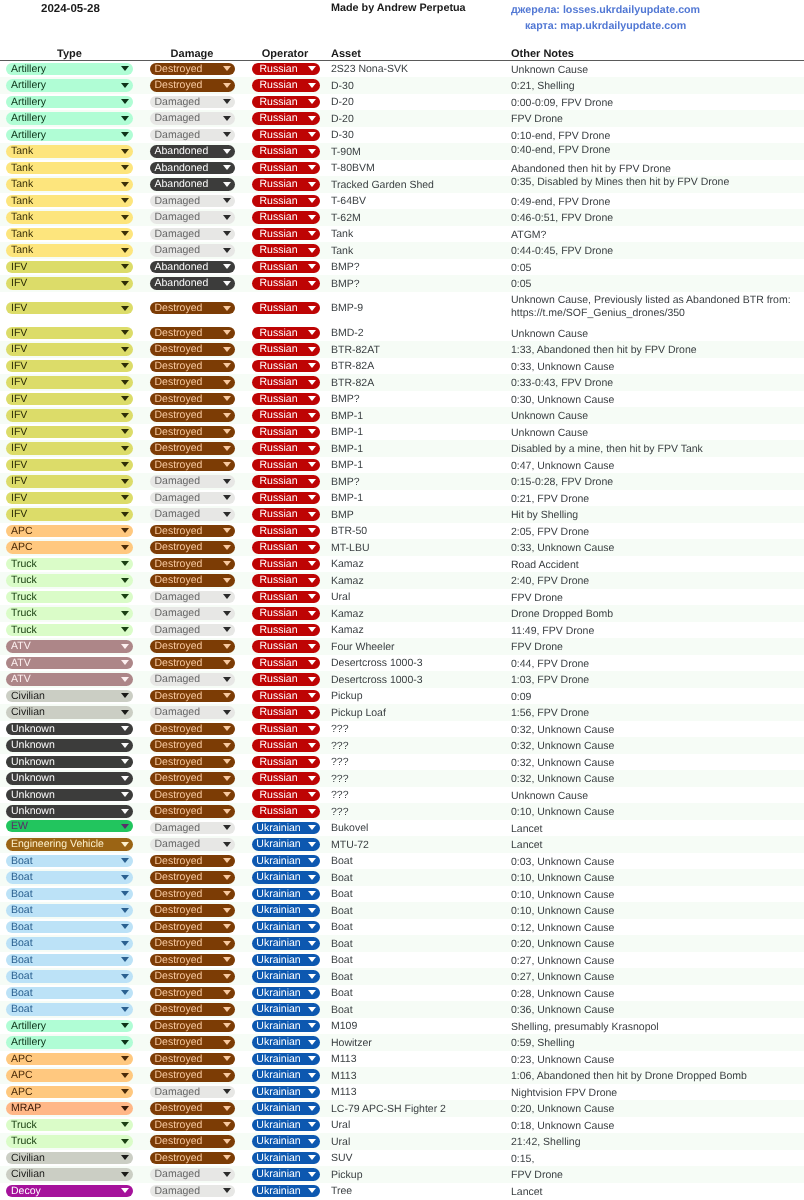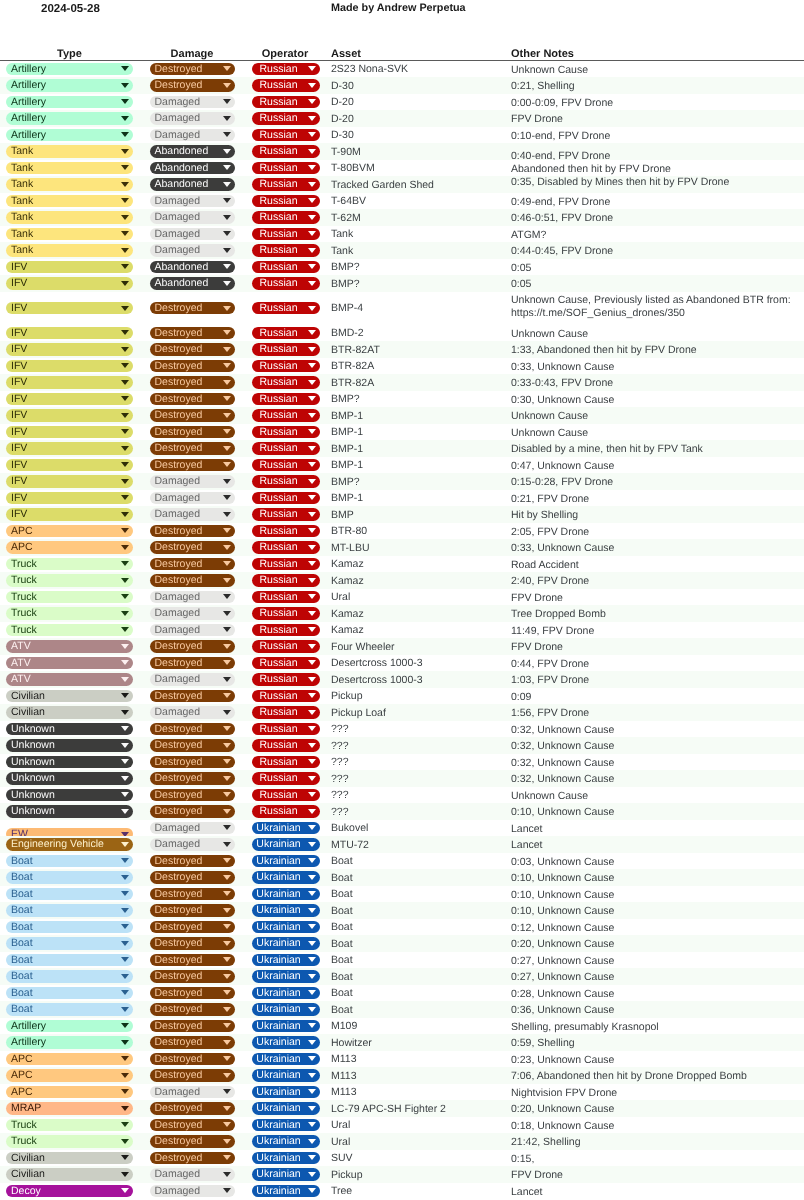--- a/index.html
+++ b/index.html
@@ -34,20 +34,24 @@
   .txt{position:absolute;font-size:10.5px;color:#3a3f42;line-height:12px;white-space:nowrap;}
   .asset{left:331px;}
   .notes{left:511px;}
 </style>
 </head>
 <body>
 
 <div class="top">
   <div class="date">2024-05-28</div>
   <div class="credit">Made by Andrew Perpetua</div>
+  <div class="links">
+    <span class="link">джерела: losses.ukrdailyupdate.com</span>
+    <span class="link">карта: map.ukrdailyupdate.com</span>
+  </div>
 </div>
 
 <div class="hdr">
   <span class="h-type">Type</span>
   <span class="h-damage">Damage</span>
   <span class="h-operator">Operator</span>
   <span class="h-asset">Asset</span>
   <span class="h-notes">Other Notes</span>
 </div>
 
@@ -85,21 +89,21 @@
       <span class="chip d-chip" style="top:1.8px;background:#e7e7e5;color:#666666"><span class="chip-label">Damaged</span><span class="arrow" style="right:3.8px;top:3.8px;border-top-color:#2b2b2b;"></span></span>
       <span class="chip o-chip" style="top:1.8px;background:#be0404;color:#ffffff"><span class="chip-label">Russian</span><span class="arrow" style="right:3.8px;top:3.8px;"></span></span>
       <span class="txt asset" style="top:2.3px">D-30</span>
       <span class="txt notes" style="top:2.75px">0:10-end, FPV Drone</span>
     </div>
     <div class="row odd" style="top: 82.5px; height: 16.5px;">
       <span class="chip t-chip" style="top:1.8px;background:#fde57d;color:#3a3008"><span class="chip-label">Tank</span><span class="arrow" style="right:3.8px;top:3.8px;"></span></span>
       <span class="chip d-chip" style="top:1.8px;background:#3c3c3b;color:#fafafa"><span class="chip-label">Abandoned</span><span class="arrow" style="right:3.8px;top:3.8px;"></span></span>
       <span class="chip o-chip" style="top:1.8px;background:#be0404;color:#ffffff"><span class="chip-label">Russian</span><span class="arrow" style="right:3.8px;top:3.8px;"></span></span>
       <span class="txt asset" style="top:2.3px">T-90M</span>
-      <span class="txt notes" style="top:7px">0:40-end, FPV Drone</span>
+      <span class="txt notes" style="top:1px">0:40-end, FPV Drone</span>
     </div>
     <div class="row even" style="top: 99px; height: 16.5px;">
       <span class="chip t-chip" style="top:1.8px;background:#fde57d;color:#3a3008"><span class="chip-label">Tank</span><span class="arrow" style="right:3.8px;top:3.8px;"></span></span>
       <span class="chip d-chip" style="top:1.8px;background:#3c3c3b;color:#fafafa"><span class="chip-label">Abandoned</span><span class="arrow" style="right:3.8px;top:3.8px;"></span></span>
       <span class="chip o-chip" style="top:1.8px;background:#be0404;color:#ffffff"><span class="chip-label">Russian</span><span class="arrow" style="right:3.8px;top:3.8px;"></span></span>
       <span class="txt asset" style="top:2.3px">T-80BVM</span>
       <span class="txt notes" style="top:2.75px">Abandoned then hit by FPV Drone</span>
     </div>
     <div class="row odd" style="top: 115.5px; height: 16.5px;">
       <span class="chip t-chip" style="top:1.8px;background:#fde57d;color:#3a3008"><span class="chip-label">Tank</span><span class="arrow" style="right:3.8px;top:3.8px;"></span></span>
@@ -147,21 +151,21 @@
       <span class="chip t-chip" style="top:1.8px;background:#dcdc69;color:#2d2d07"><span class="chip-label">IFV</span><span class="arrow" style="right:3.8px;top:3.8px;"></span></span>
       <span class="chip d-chip" style="top:1.8px;background:#3c3c3b;color:#fafafa"><span class="chip-label">Abandoned</span><span class="arrow" style="right:3.8px;top:3.8px;"></span></span>
       <span class="chip o-chip" style="top:1.8px;background:#be0404;color:#ffffff"><span class="chip-label">Russian</span><span class="arrow" style="right:3.8px;top:3.8px;"></span></span>
       <span class="txt asset" style="top:2.3px">BMP?</span>
       <span class="txt notes" style="top:2.75px">0:05</span>
     </div>
     <div class="row even" style="top: 231px; height: 33px;">
       <span class="chip t-chip" style="top:10.05px;background:#dcdc69;color:#2d2d07"><span class="chip-label">IFV</span><span class="arrow" style="right:3.8px;top:3.8px;"></span></span>
       <span class="chip d-chip" style="top:10.05px;background:#7c3c05;color:#f8c9a0"><span class="chip-label">Destroyed</span><span class="arrow" style="right:3.8px;top:3.8px;"></span></span>
       <span class="chip o-chip" style="top:10.05px;background:#be0404;color:#ffffff"><span class="chip-label">Russian</span><span class="arrow" style="right:3.8px;top:3.8px;"></span></span>
-      <span class="txt asset" style="top:10.55px">BMP-4</span>
+      <span class="txt asset" style="top:10.55px">BMP-9</span>
       <span class="txt notes" style="top:2px">Unknown Cause, Previously listed as Abandoned BTR from:</span>
       <span class="txt notes" style="top:14.8px">https://t.me/SOF_Genius_drones/350</span>
     </div>
     <div class="row even" style="top: 264px; height: 16.5px;">
       <span class="chip t-chip" style="top:1.8px;background:#dcdc69;color:#2d2d07"><span class="chip-label">IFV</span><span class="arrow" style="right:3.8px;top:3.8px;"></span></span>
       <span class="chip d-chip" style="top:1.8px;background:#7c3c05;color:#f8c9a0"><span class="chip-label">Destroyed</span><span class="arrow" style="right:3.8px;top:3.8px;"></span></span>
       <span class="chip o-chip" style="top:1.8px;background:#be0404;color:#ffffff"><span class="chip-label">Russian</span><span class="arrow" style="right:3.8px;top:3.8px;"></span></span>
       <span class="txt asset" style="top:2.3px">BMD-2</span>
       <span class="txt notes" style="top:2.75px">Unknown Cause</span>
     </div>
@@ -239,21 +243,21 @@
       <span class="chip t-chip" style="top:1.8px;background:#dcdc69;color:#2d2d07"><span class="chip-label">IFV</span><span class="arrow" style="right:3.8px;top:3.8px;"></span></span>
       <span class="chip d-chip" style="top:1.8px;background:#e7e7e5;color:#666666"><span class="chip-label">Damaged</span><span class="arrow" style="right:3.8px;top:3.8px;border-top-color:#2b2b2b;"></span></span>
       <span class="chip o-chip" style="top:1.8px;background:#be0404;color:#ffffff"><span class="chip-label">Russian</span><span class="arrow" style="right:3.8px;top:3.8px;"></span></span>
       <span class="txt asset" style="top:2.3px">BMP</span>
       <span class="txt notes" style="top:2.75px">Hit by Shelling</span>
     </div>
     <div class="row even" style="top: 462px; height: 16.5px;">
       <span class="chip t-chip" style="top:1.8px;background:#ffc87f;color:#4a2a08"><span class="chip-label">APC</span><span class="arrow" style="right:3.8px;top:3.8px;"></span></span>
       <span class="chip d-chip" style="top:1.8px;background:#7c3c05;color:#f8c9a0"><span class="chip-label">Destroyed</span><span class="arrow" style="right:3.8px;top:3.8px;"></span></span>
       <span class="chip o-chip" style="top:1.8px;background:#be0404;color:#ffffff"><span class="chip-label">Russian</span><span class="arrow" style="right:3.8px;top:3.8px;"></span></span>
-      <span class="txt asset" style="top:2.3px">BTR-80</span>
+      <span class="txt asset" style="top:2.3px">BTR-50</span>
       <span class="txt notes" style="top:2.75px">2:05, FPV Drone</span>
     </div>
     <div class="row odd" style="top: 478.5px; height: 16.5px;">
       <span class="chip t-chip" style="top:1.8px;background:#ffc87f;color:#4a2a08"><span class="chip-label">APC</span><span class="arrow" style="right:3.8px;top:3.8px;"></span></span>
       <span class="chip d-chip" style="top:1.8px;background:#7c3c05;color:#f8c9a0"><span class="chip-label">Destroyed</span><span class="arrow" style="right:3.8px;top:3.8px;"></span></span>
       <span class="chip o-chip" style="top:1.8px;background:#be0404;color:#ffffff"><span class="chip-label">Russian</span><span class="arrow" style="right:3.8px;top:3.8px;"></span></span>
       <span class="txt asset" style="top:2.3px">MT-LBU</span>
       <span class="txt notes" style="top:2.75px">0:33, Unknown Cause</span>
     </div>
     <div class="row even" style="top: 495px; height: 16.5px;">
@@ -275,21 +279,21 @@
       <span class="chip d-chip" style="top:1.8px;background:#e7e7e5;color:#666666"><span class="chip-label">Damaged</span><span class="arrow" style="right:3.8px;top:3.8px;border-top-color:#2b2b2b;"></span></span>
       <span class="chip o-chip" style="top:1.8px;background:#be0404;color:#ffffff"><span class="chip-label">Russian</span><span class="arrow" style="right:3.8px;top:3.8px;"></span></span>
       <span class="txt asset" style="top:2.3px">Ural</span>
       <span class="txt notes" style="top:2.75px">FPV Drone</span>
     </div>
     <div class="row odd" style="top: 544.5px; height: 16.5px;">
       <span class="chip t-chip" style="top:1.8px;background:#dafcc8;color:#1a4012"><span class="chip-label">Truck</span><span class="arrow" style="right:3.8px;top:3.8px;"></span></span>
       <span class="chip d-chip" style="top:1.8px;background:#e7e7e5;color:#666666"><span class="chip-label">Damaged</span><span class="arrow" style="right:3.8px;top:3.8px;border-top-color:#2b2b2b;"></span></span>
       <span class="chip o-chip" style="top:1.8px;background:#be0404;color:#ffffff"><span class="chip-label">Russian</span><span class="arrow" style="right:3.8px;top:3.8px;"></span></span>
       <span class="txt asset" style="top:2.3px">Kamaz</span>
-      <span class="txt notes" style="top:2.75px">Tree Dropped Bomb</span>
+      <span class="txt notes" style="top:2.75px">Drone Dropped Bomb</span>
     </div>
     <div class="row even" style="top: 561px; height: 16.5px;">
       <span class="chip t-chip" style="top:1.8px;background:#dafcc8;color:#1a4012"><span class="chip-label">Truck</span><span class="arrow" style="right:3.8px;top:3.8px;"></span></span>
       <span class="chip d-chip" style="top:1.8px;background:#e7e7e5;color:#666666"><span class="chip-label">Damaged</span><span class="arrow" style="right:3.8px;top:3.8px;border-top-color:#2b2b2b;"></span></span>
       <span class="chip o-chip" style="top:1.8px;background:#be0404;color:#ffffff"><span class="chip-label">Russian</span><span class="arrow" style="right:3.8px;top:3.8px;"></span></span>
       <span class="txt asset" style="top:2.3px">Kamaz</span>
       <span class="txt notes" style="top:2.75px">11:49, FPV Drone</span>
     </div>
     <div class="row odd" style="top: 577.5px; height: 16.5px;">
       <span class="chip t-chip" style="top:1.8px;background:#ad8688;color:#fdf0f0"><span class="chip-label">ATV</span><span class="arrow" style="right:3.8px;top:3.8px;"></span></span>
@@ -362,21 +366,21 @@
       <span class="txt notes" style="top:2.75px">Unknown Cause</span>
     </div>
     <div class="row odd" style="top: 742.5px; height: 16.5px;">
       <span class="chip t-chip" style="top:1.8px;background:#3c3c3b;color:#fafafa"><span class="chip-label">Unknown</span><span class="arrow" style="right:3.8px;top:3.8px;"></span></span>
       <span class="chip d-chip" style="top:1.8px;background:#7c3c05;color:#f8c9a0"><span class="chip-label">Destroyed</span><span class="arrow" style="right:3.8px;top:3.8px;"></span></span>
       <span class="chip o-chip" style="top:1.8px;background:#be0404;color:#ffffff"><span class="chip-label">Russian</span><span class="arrow" style="right:3.8px;top:3.8px;"></span></span>
       <span class="txt asset" style="top:2.3px">???</span>
       <span class="txt notes" style="top:2.75px">0:10, Unknown Cause</span>
     </div>
     <div class="row even" style="top: 759px; height: 16.5px;">
-      <span class="chip t-chip" style="top:8px;background:#fdba74;color:#58306a"><span class="chip-label">EW</span><span class="arrow" style="right:3.8px;top:3.8px;"></span></span>
+      <span class="chip t-chip" style="top:0;background:#22c55e;color:#58306a"><span class="chip-label">EW</span><span class="arrow" style="right:3.8px;top:3.8px;"></span></span>
       <span class="chip d-chip" style="top:1.8px;background:#e7e7e5;color:#666666"><span class="chip-label">Damaged</span><span class="arrow" style="right:3.8px;top:3.8px;border-top-color:#2b2b2b;"></span></span>
       <span class="chip o-chip" style="top:1.8px;background:#0d58b0;color:#ffffff"><span class="chip-label">Ukrainian</span><span class="arrow" style="right:3.8px;top:3.8px;"></span></span>
       <span class="txt asset" style="top:2.3px">Bukovel</span>
       <span class="txt notes" style="top:2.75px">Lancet</span>
     </div>
     <div class="row odd" style="top: 775.5px; height: 16.5px;">
       <span class="chip t-chip" style="top:1.8px;background:#9b6414;color:#fdf0cc"><span class="chip-label">Engineering Vehicle</span><span class="arrow" style="right:3.8px;top:3.8px;"></span></span>
       <span class="chip d-chip" style="top:1.8px;background:#e7e7e5;color:#666666"><span class="chip-label">Damaged</span><span class="arrow" style="right:3.8px;top:3.8px;border-top-color:#2b2b2b;"></span></span>
       <span class="chip o-chip" style="top:1.8px;background:#0d58b0;color:#ffffff"><span class="chip-label">Ukrainian</span><span class="arrow" style="right:3.8px;top:3.8px;"></span></span>
       <span class="txt asset" style="top:2.3px">MTU-72</span>
@@ -471,21 +475,21 @@
       <span class="chip d-chip" style="top:1.8px;background:#7c3c05;color:#f8c9a0"><span class="chip-label">Destroyed</span><span class="arrow" style="right:3.8px;top:3.8px;"></span></span>
       <span class="chip o-chip" style="top:1.8px;background:#0d58b0;color:#ffffff"><span class="chip-label">Ukrainian</span><span class="arrow" style="right:3.8px;top:3.8px;"></span></span>
       <span class="txt asset" style="top:2.3px">M113</span>
       <span class="txt notes" style="top:2.75px">0:23, Unknown Cause</span>
     </div>
     <div class="row odd" style="top: 1006.5px; height: 16.5px;">
       <span class="chip t-chip" style="top:1.8px;background:#ffc87f;color:#4a2a08"><span class="chip-label">APC</span><span class="arrow" style="right:3.8px;top:3.8px;"></span></span>
       <span class="chip d-chip" style="top:1.8px;background:#7c3c05;color:#f8c9a0"><span class="chip-label">Destroyed</span><span class="arrow" style="right:3.8px;top:3.8px;"></span></span>
       <span class="chip o-chip" style="top:1.8px;background:#0d58b0;color:#ffffff"><span class="chip-label">Ukrainian</span><span class="arrow" style="right:3.8px;top:3.8px;"></span></span>
       <span class="txt asset" style="top:2.3px">M113</span>
-      <span class="txt notes" style="top:2.75px">7:06, Abandoned then hit by Drone Dropped Bomb</span>
+      <span class="txt notes" style="top:2.75px">1:06, Abandoned then hit by Drone Dropped Bomb</span>
     </div>
     <div class="row even" style="top: 1023px; height: 16.5px;">
       <span class="chip t-chip" style="top:1.8px;background:#ffc87f;color:#4a2a08"><span class="chip-label">APC</span><span class="arrow" style="right:3.8px;top:3.8px;"></span></span>
       <span class="chip d-chip" style="top:1.8px;background:#e7e7e5;color:#666666"><span class="chip-label">Damaged</span><span class="arrow" style="right:3.8px;top:3.8px;border-top-color:#2b2b2b;"></span></span>
       <span class="chip o-chip" style="top:1.8px;background:#0d58b0;color:#ffffff"><span class="chip-label">Ukrainian</span><span class="arrow" style="right:3.8px;top:3.8px;"></span></span>
       <span class="txt asset" style="top:2.3px">M113</span>
       <span class="txt notes" style="top:2.75px">Nightvision FPV Drone</span>
     </div>
     <div class="row odd" style="top: 1039.5px; height: 16.5px;">
       <span class="chip t-chip" style="top:1.8px;background:#ffb787;color:#3a1a08"><span class="chip-label">MRAP</span><span class="arrow" style="right:3.8px;top:3.8px;"></span></span>

